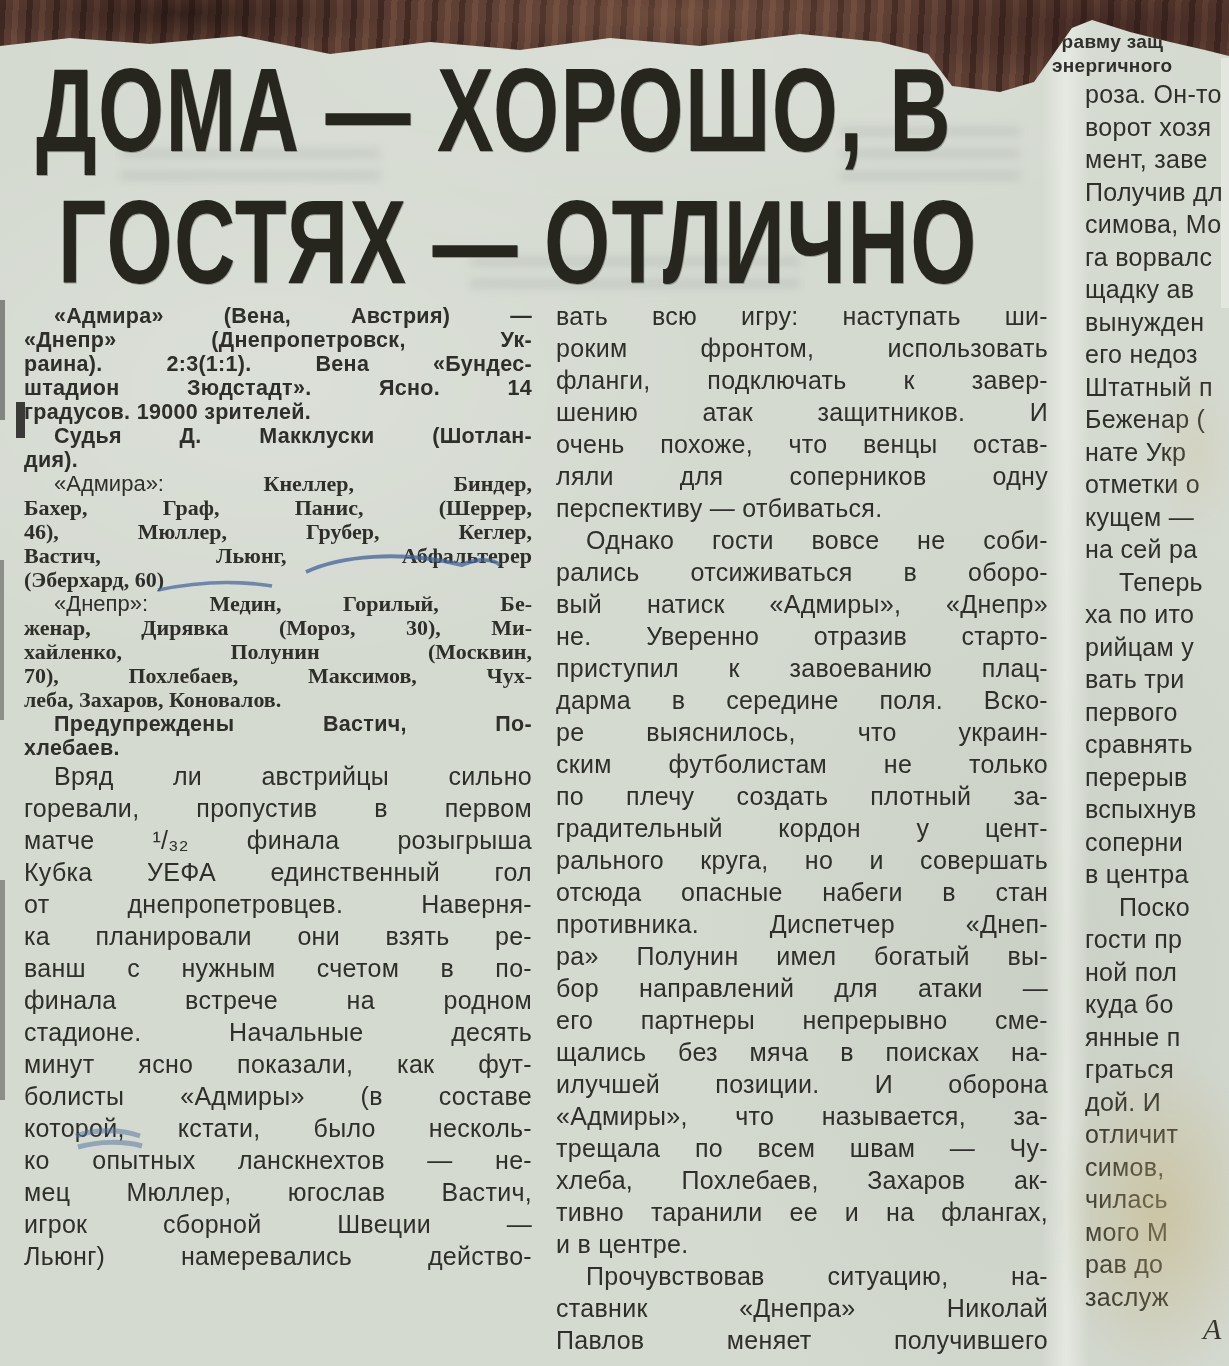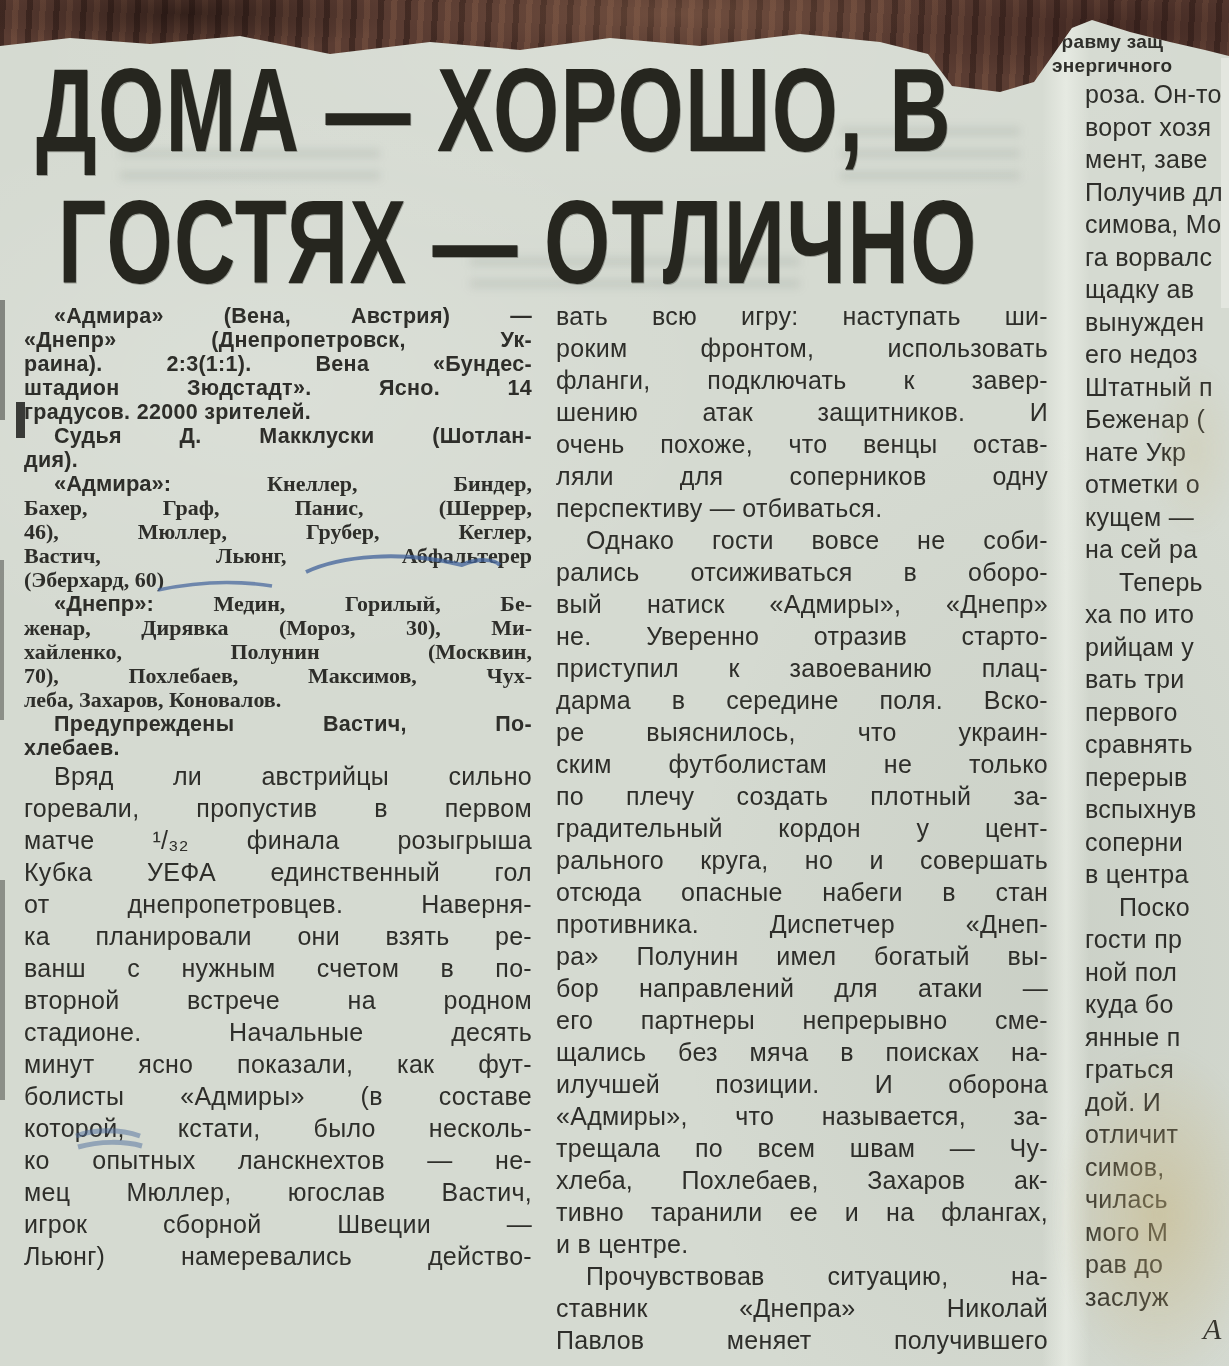--- a/index.html
+++ b/index.html
@@ -58,21 +58,21 @@
   .col{position:absolute;}
   #col1{left:24px;top:304px;width:508px;}
   #col2{left:556px;top:300px;width:492px;}
   #col3{left:1085px;top:30px;width:240px;}
   .para{margin:0;}
   .line{text-align:justify;text-align-last:justify;}
   .line.end{text-align:left;text-align-last:left;}
   .line.first{text-indent:30px;}
   .para.boldsans{font-weight:700;font-size:21.5px;line-height:24px;letter-spacing:.3px;}
   .para.serif{font-family:"Liberation Serif",serif;font-weight:700;font-size:22px;line-height:24px;}
-  .para.serif b{font-family:"Liberation Sans",sans-serif;font-weight:700;}
+  .para.serif b{font-family:"Liberation Sans",sans-serif;font-weight:400;}
   .para.body{font-size:25px;line-height:32px;letter-spacing:.3px;}
   #col3 .line{text-align:left;text-align-last:left;white-space:nowrap;}
   #col3 .para.body{line-height:32.5px;}
   #col3 .line.small{font-size:19px;line-height:24px;margin-left:-33px;font-weight:600;}
   #col3 .line.first{text-indent:34px;}
   #col3 .line.sig{font-family:"Liberation Serif",serif;font-style:italic;
       font-size:30px;padding-left:118px;}
   svg.marks{position:absolute;left:0;top:0;pointer-events:none;}
 </style>
 </head>
@@ -90,21 +90,21 @@
 
     <div class="hl" id="hl1">ДОМА — ХОРОШО, В</div>
     <div class="hl" id="hl2">ГОСТЯХ — ОТЛИЧНО</div>
 
     <div class="col" id="col1">
         <div class="para boldsans">
           <div class="line first">«Адмира» (Вена, Австрия) —</div>
           <div class="line">«Днепр» (Днепропетровск, Ук-</div>
           <div class="line">раина). 2:3(1:1). Вена «Бундес-</div>
           <div class="line">штадион Зюдстадт». Ясно. 14</div>
-          <div class="line end">градусов. 22000 зрителей.</div>
+          <div class="line end">градусов. 19000 зрителей.</div>
         </div>
         <div class="para boldsans">
           <div class="line first">Судья Д. Макклуски (Шотлан-</div>
           <div class="line end">дия).</div>
         </div>
         <div class="para serif">
           <div class="line first"><b>«Адмира»:</b> Кнеллер, Биндер,</div>
           <div class="line">Бахер, Граф, Панис, (Шеррер,</div>
           <div class="line">46), Мюллер, Грубер, Кеглер,</div>
           <div class="line">Вастич, Льюнг, Абфальтерер</div>
@@ -122,21 +122,21 @@
           <div class="line end">хлебаев.</div>
         </div>
         <div class="para body">
           <div class="line first">Вряд ли австрийцы сильно</div>
           <div class="line">горевали, пропустив в первом</div>
           <div class="line">матче ¹/₃₂ финала розыгрыша</div>
           <div class="line">Кубка УЕФА единственный гол</div>
           <div class="line">от днепропетровцев. Наверня-</div>
           <div class="line">ка планировали они взять ре-</div>
           <div class="line">ванш с нужным счетом в по-</div>
-          <div class="line">вторной встрече на родном</div>
+          <div class="line">финала встрече на родном</div>
           <div class="line">стадионе. Начальные десять</div>
           <div class="line">минут ясно показали, как фут-</div>
           <div class="line">болисты «Адмиры» (в составе</div>
           <div class="line">которой, кстати, было несколь-</div>
           <div class="line">ко опытных ланскнехтов — не-</div>
           <div class="line">мец Мюллер, югослав Вастич,</div>
           <div class="line">игрок сборной Швеции —</div>
           <div class="line">Льюнг) намеревались действо-</div>
         </div>
       </div>

